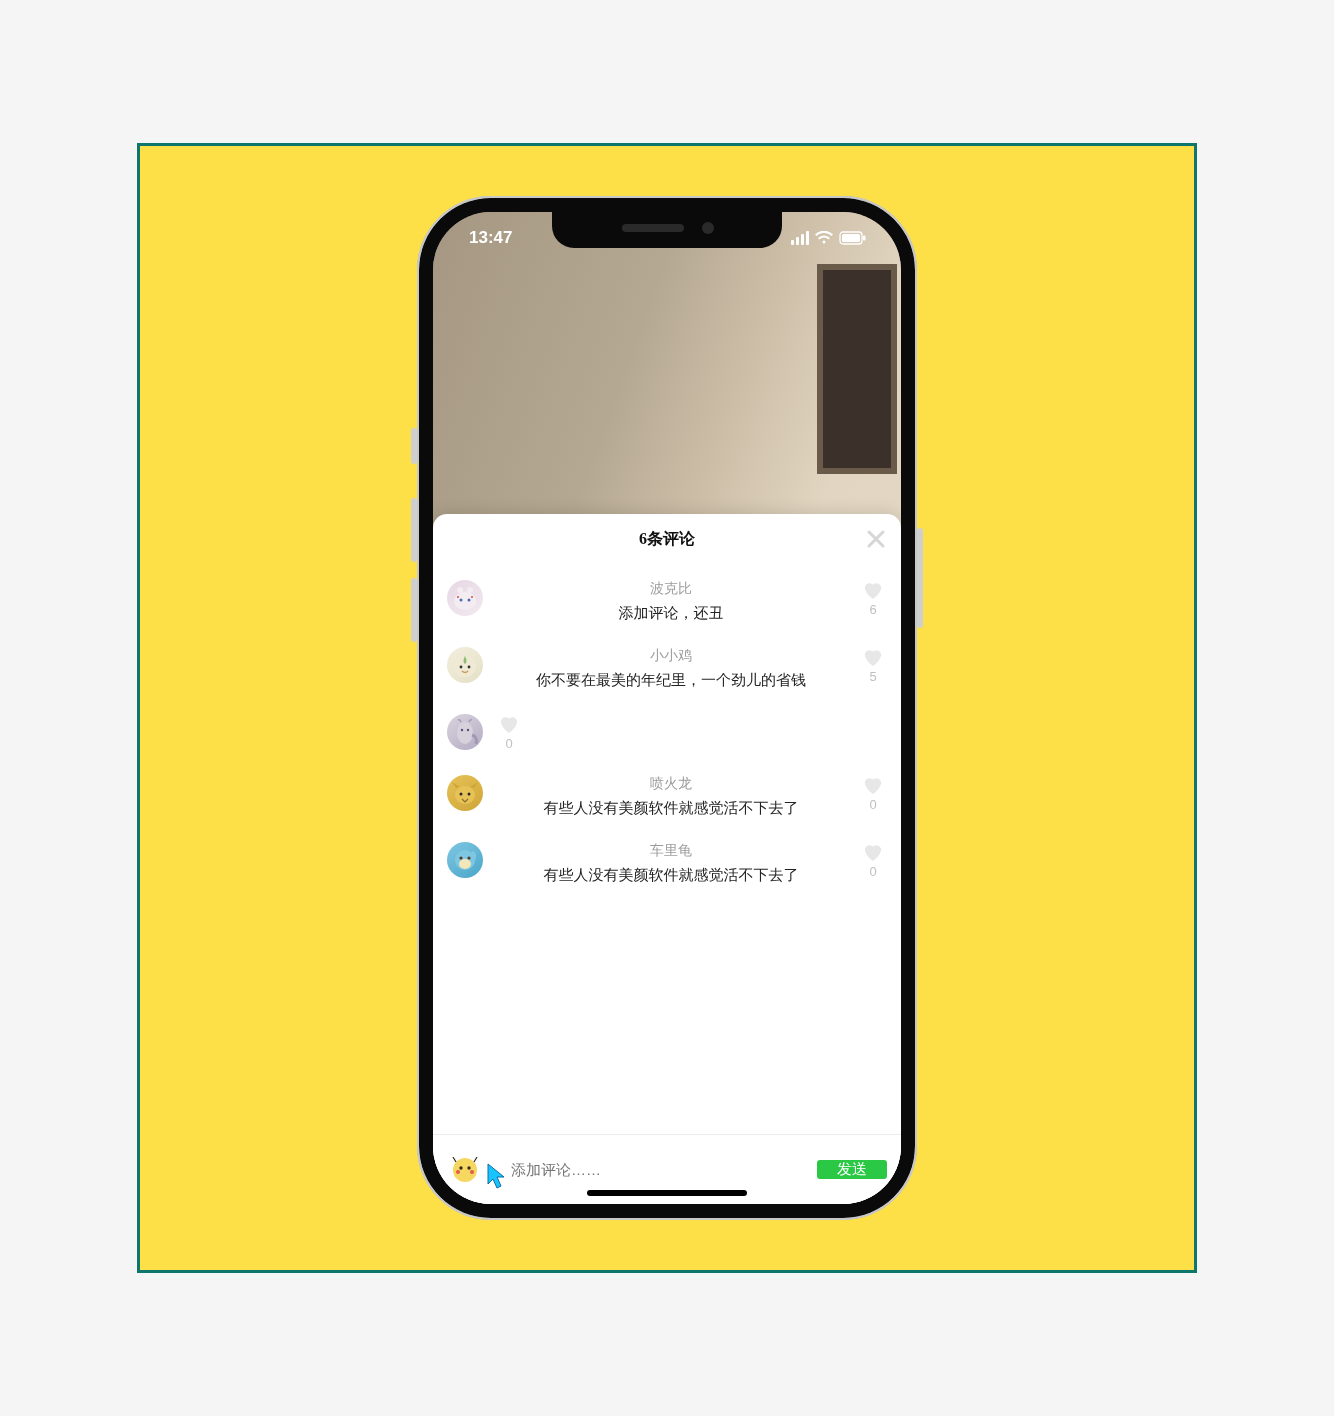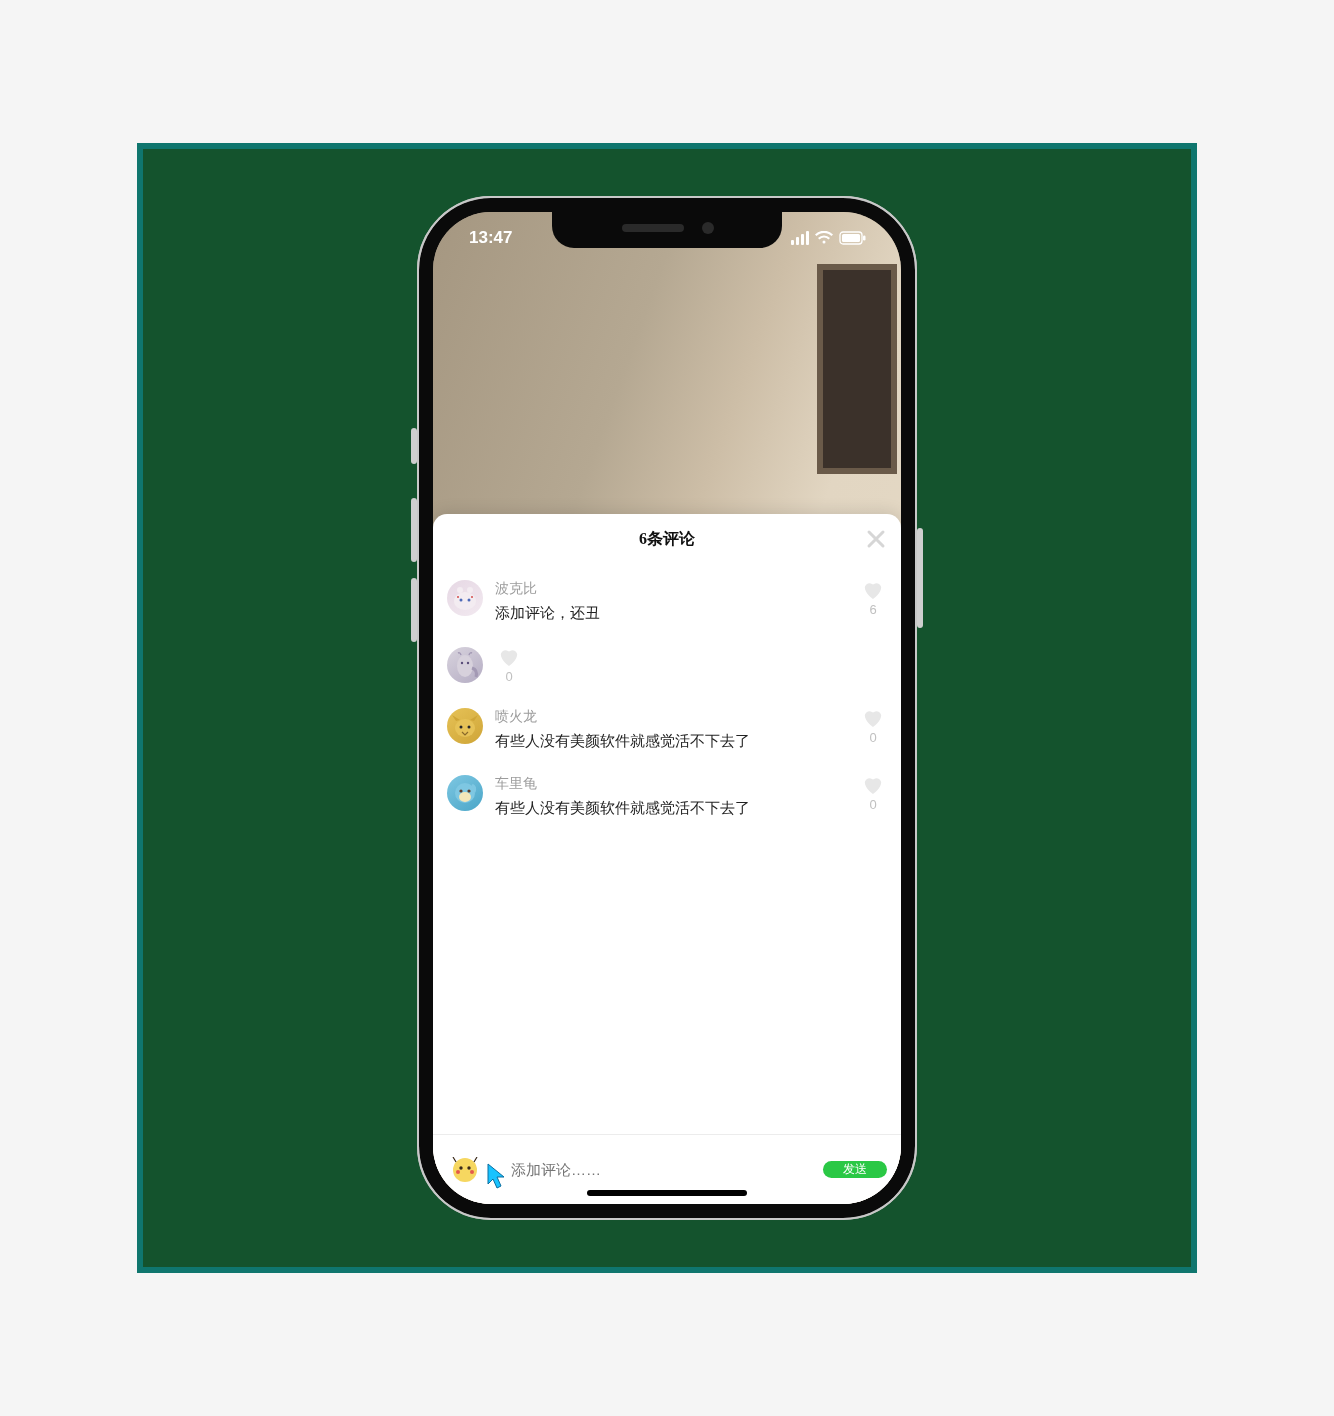--- a/index.html
+++ b/index.html
@@ -7,22 +7,22 @@
       background: #f5f5f5;
       display: flex;
       justify-content: center;
       align-items: center;
       min-height: 100vh;
       font-family: -apple-system, BlinkMacSystemFont, "Helvetica Neue", Arial, sans-serif;
     }
     .outer-frame {
       width: 1060px;
       height: 1130px;
-      background: #14532d;
-      border: 6px solid #0f766e;
+      background: #fde047;
+      border: 3px solid #0f766e;
       display: flex;
       justify-content: center;
       align-items: center;
       position: relative;
     }
     .phone {
       width: 496px;
       height: 1020px;
       background: #0a0a0a;
       border-radius: 72px;
@@ -172,20 +172,21 @@
     .comment-list {
       flex: 1;
       overflow: hidden;
       padding: 4px 14px 0 14px;
     }
     .comment-item {
       display: flex;
       padding: 12px 0;
       gap: 12px;
       align-items: flex-start;
+      text-align: center;
     }
     .avatar {
       width: 36px;
       height: 36px;
       border-radius: 50%;
       flex-shrink: 0;
       display: flex;
       align-items: center;
       justify-content: center;
     }
@@ -233,23 +234,23 @@
       flex: 1;
       font-size: 15px;
       color: #b4b4b4;
       border: none;
       outline: none;
       background: transparent;
     }
     .send-btn {
       background: #2ac845;
       color: #fff;
-      font-size: 12px;
+      font-size: 15px;
       padding: 0 20px;
-      border-radius: 16px;
+      border-radius: 3px;
       cursor: pointer;
       border: none;
     }
     .cursor-arrow {
       position: absolute;
       left: 52px;
       bottom: 10px;
       color: #18c3ff;
       z-index: 300;
       pointer-events: none;
@@ -323,20 +324,41 @@
                 <div class="comment-text">添加评论，还丑</div>
               </div>
               <div class="like-col">
                 <svg width="22" height="20" viewBox="0 0 24 22">
                   <path fill="#e7e7e7" d="M12 21s-9-6.2-9-13A5.5 5.5 0 0112 5a5.5 5.5 0 019 3c0 6.8-9 13-9 13z"></path>
                 </svg>
                 <span class="like-count">6</span>
               </div>
             </div>
             <div class="comment-item">
+              <div class="avatar" style="background:linear-gradient(145deg,#f2eedd,#e4e0c6);">
+                <svg width="30" height="30" viewBox="0 0 30 30">
+                  <circle cx="15" cy="16" r="11" fill="#eeead4"></circle>
+                  <path d="M15 6 Q 12 12 15 14 Q 18 12 15 6" fill="#8dbb7a"></path>
+                  <circle cx="11" cy="17" r="1.4" fill="#333"></circle>
+                  <circle cx="19" cy="17" r="1.4" fill="#333"></circle>
+                  <path d="M12 21 Q15 24 18 21" stroke="#c99a5a" stroke-width="1.4" fill="none"></path>
+                </svg>
+              </div>
+              <div class="comment-body">
+                <div class="commenter-name">小小鸡</div>
+                <div class="comment-text">你不要在最美的年纪里，一个劲儿的省钱</div>
+              </div>
+              <div class="like-col">
+                <svg width="22" height="20" viewBox="0 0 24 22">
+                  <path fill="#e7e7e7" d="M12 21s-9-6.2-9-13A5.5 5.5 0 0112 5a5.5 5.5 0 019 3c0 6.8-9 13-9 13z"></path>
+                </svg>
+                <span class="like-count">5</span>
+              </div>
+            </div>
+            <div class="comment-item">
               <div class="avatar" style="background:linear-gradient(145deg,#d9d4de,#b4acc3);">
                 <svg width="30" height="30" viewBox="0 0 30 30">
                   <ellipse cx="15" cy="16" rx="8" ry="11" fill="#d7d1dc"></ellipse>
                   <circle cx="12" cy="13" r="1.2" fill="#5a4d78"></circle>
                   <circle cx="18" cy="13" r="1.2" fill="#5a4d78"></circle>
                   <path d="M11 5 Q10 2 8 3 M19 5 Q20 2 22 3" stroke="#a399b4" stroke-width="1.5" fill="none"></path>
                   <path d="M22 18 Q28 20 26 27" stroke="#a399b4" stroke-width="3" fill="none"></path>
                 </svg>
               </div>
               <div class="like-col">

